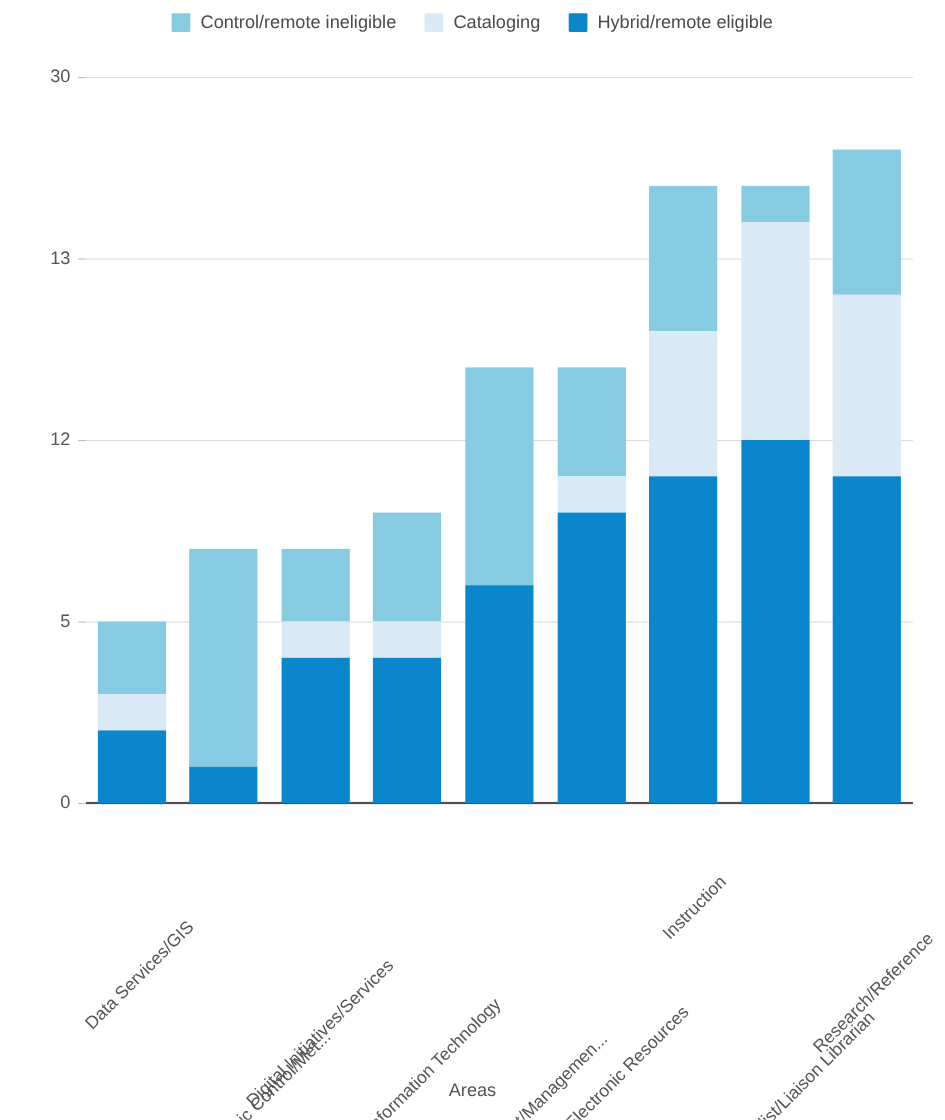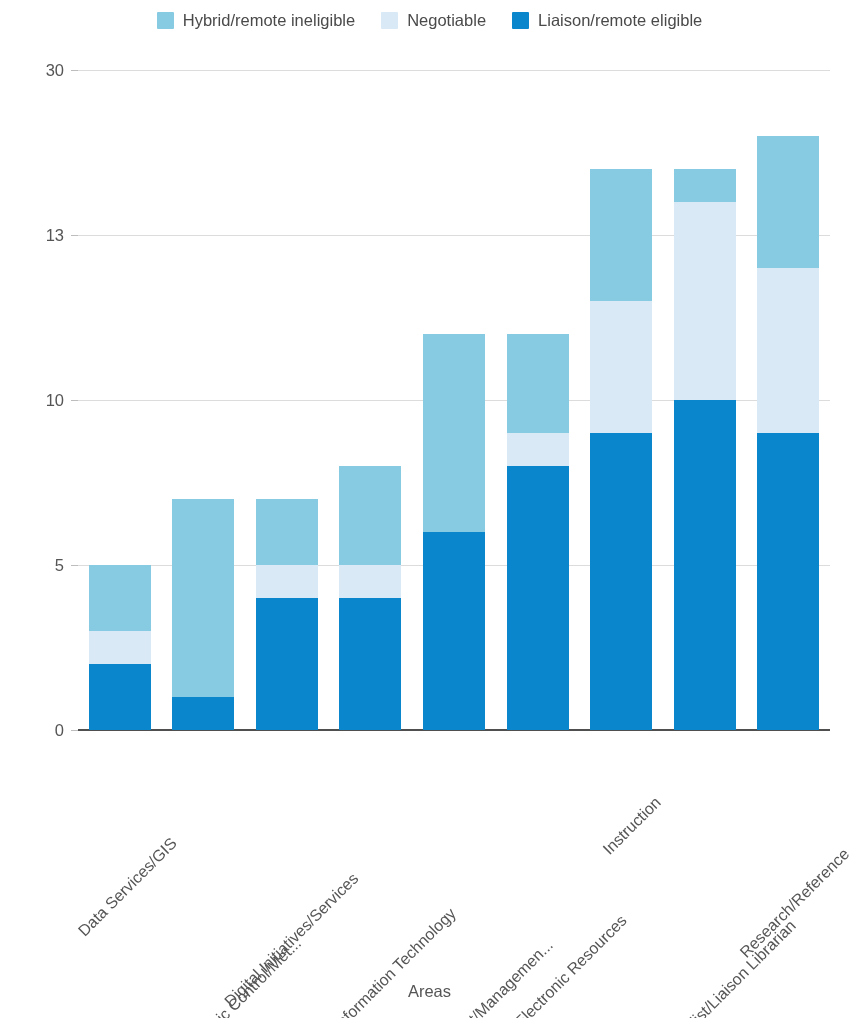--- a/index.html
+++ b/index.html
@@ -157,43 +157,43 @@
   }
 </style>
 </head>
 <body>
 
 <div id="chart-root">
 
   <div id="legend">
       <div class="legend-item">
         <span class="legend-swatch" style="background: rgb(134, 203, 226);"></span>
-        <span class="legend-label">Hybrid/remote ineligible</span>
+        <span class="legend-label">Control/remote ineligible</span>
       </div>
       <div class="legend-item">
         <span class="legend-swatch" style="background: rgb(217, 233, 245);"></span>
-        <span class="legend-label">Negotiable</span>
+        <span class="legend-label">Cataloging</span>
       </div>
       <div class="legend-item">
         <span class="legend-swatch" style="background: rgb(10, 135, 204);"></span>
-        <span class="legend-label">Liaison/remote eligible</span>
+        <span class="legend-label">Hybrid/remote eligible</span>
       </div>
     </div>
 
   <div id="plot">
     <div id="gridlines">
         <div class="axis-line" style="top: 659px;"></div>
         <div class="ytick-dash" style="top: 660px;"></div>
         <div class="ytick-label" style="top: 660px;">0</div>
         <div class="gridline" style="top: 495px;"></div>
         <div class="ytick-dash" style="top: 495px;"></div>
         <div class="ytick-label" style="top: 495px;">5</div>
         <div class="gridline" style="top: 330px;"></div>
         <div class="ytick-dash" style="top: 330px;"></div>
-        <div class="ytick-label" style="top: 330px;">10</div>
+        <div class="ytick-label" style="top: 330px;">12</div>
         <div class="gridline" style="top: 165px;"></div>
         <div class="ytick-dash" style="top: 165px;"></div>
         <div class="ytick-label" style="top: 165px;">13</div>
         <div class="gridline" style="top: 0px;"></div>
         <div class="ytick-dash" style="top: 0px;"></div>
         <div class="ytick-label" style="top: 0px;">30</div>
       </div>
     <div id="bars">
         <div class="bar-group" style="left: 10.7778px; width: 62px; height: 660px;">
           <div class="bar-stack">

